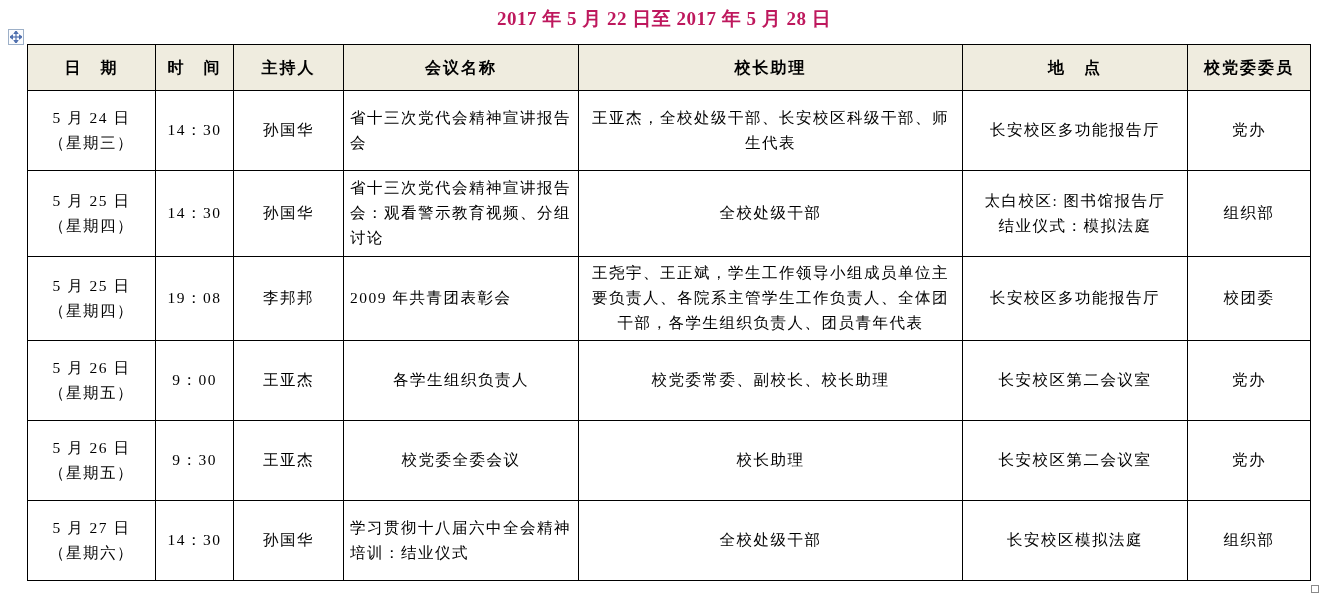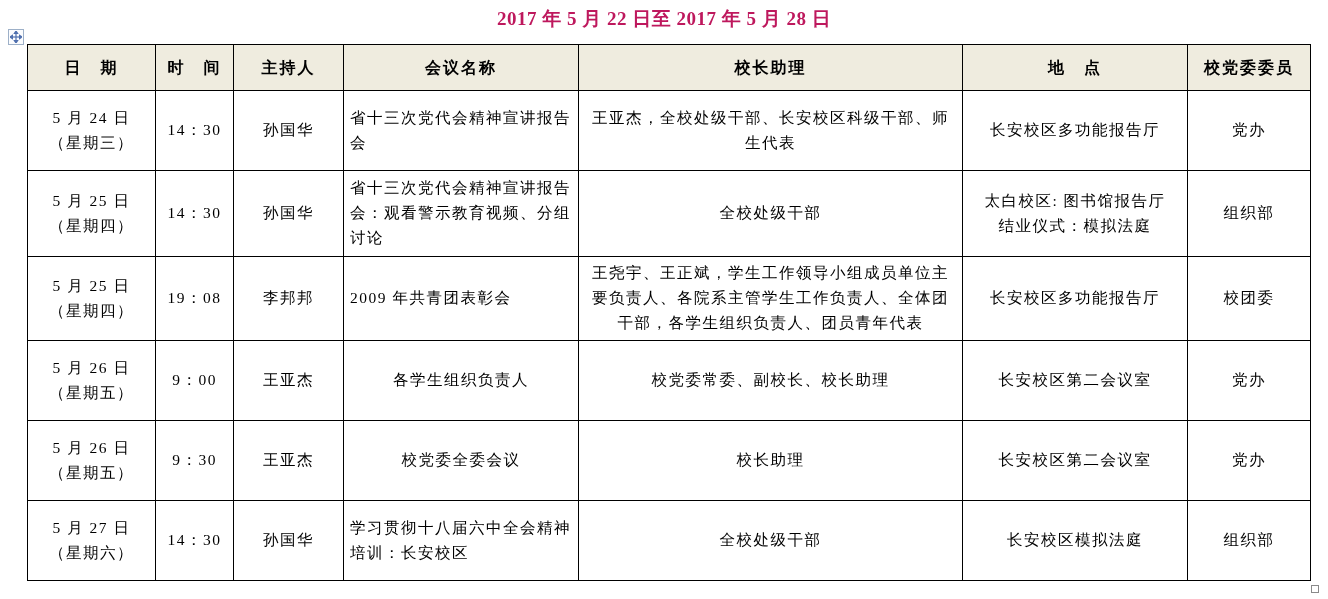--- a/index.html
+++ b/index.html
@@ -159,21 +159,21 @@
       <td>校党委全委会议</td>
       <td>校长助理</td>
       <td>长安校区第二会议室</td>
       <td>党办</td>
     </tr>
     <tr style="height:80px">
       <td>5 月 27 日
 （星期六）</td>
       <td>14：30</td>
       <td>孙国华</td>
-      <td class="left">学习贯彻十八届六中全会精神培训：长安校区</td>
+      <td class="left">学习贯彻十八届六中全会精神培训：结业仪式</td>
       <td>全校处级干部</td>
       <td>长安校区模拟法庭</td>
       <td>组织部</td>
     </tr>
   </tbody>
 </table>
 
 <div class="resize-handle"></div>
 
 </body></html>

